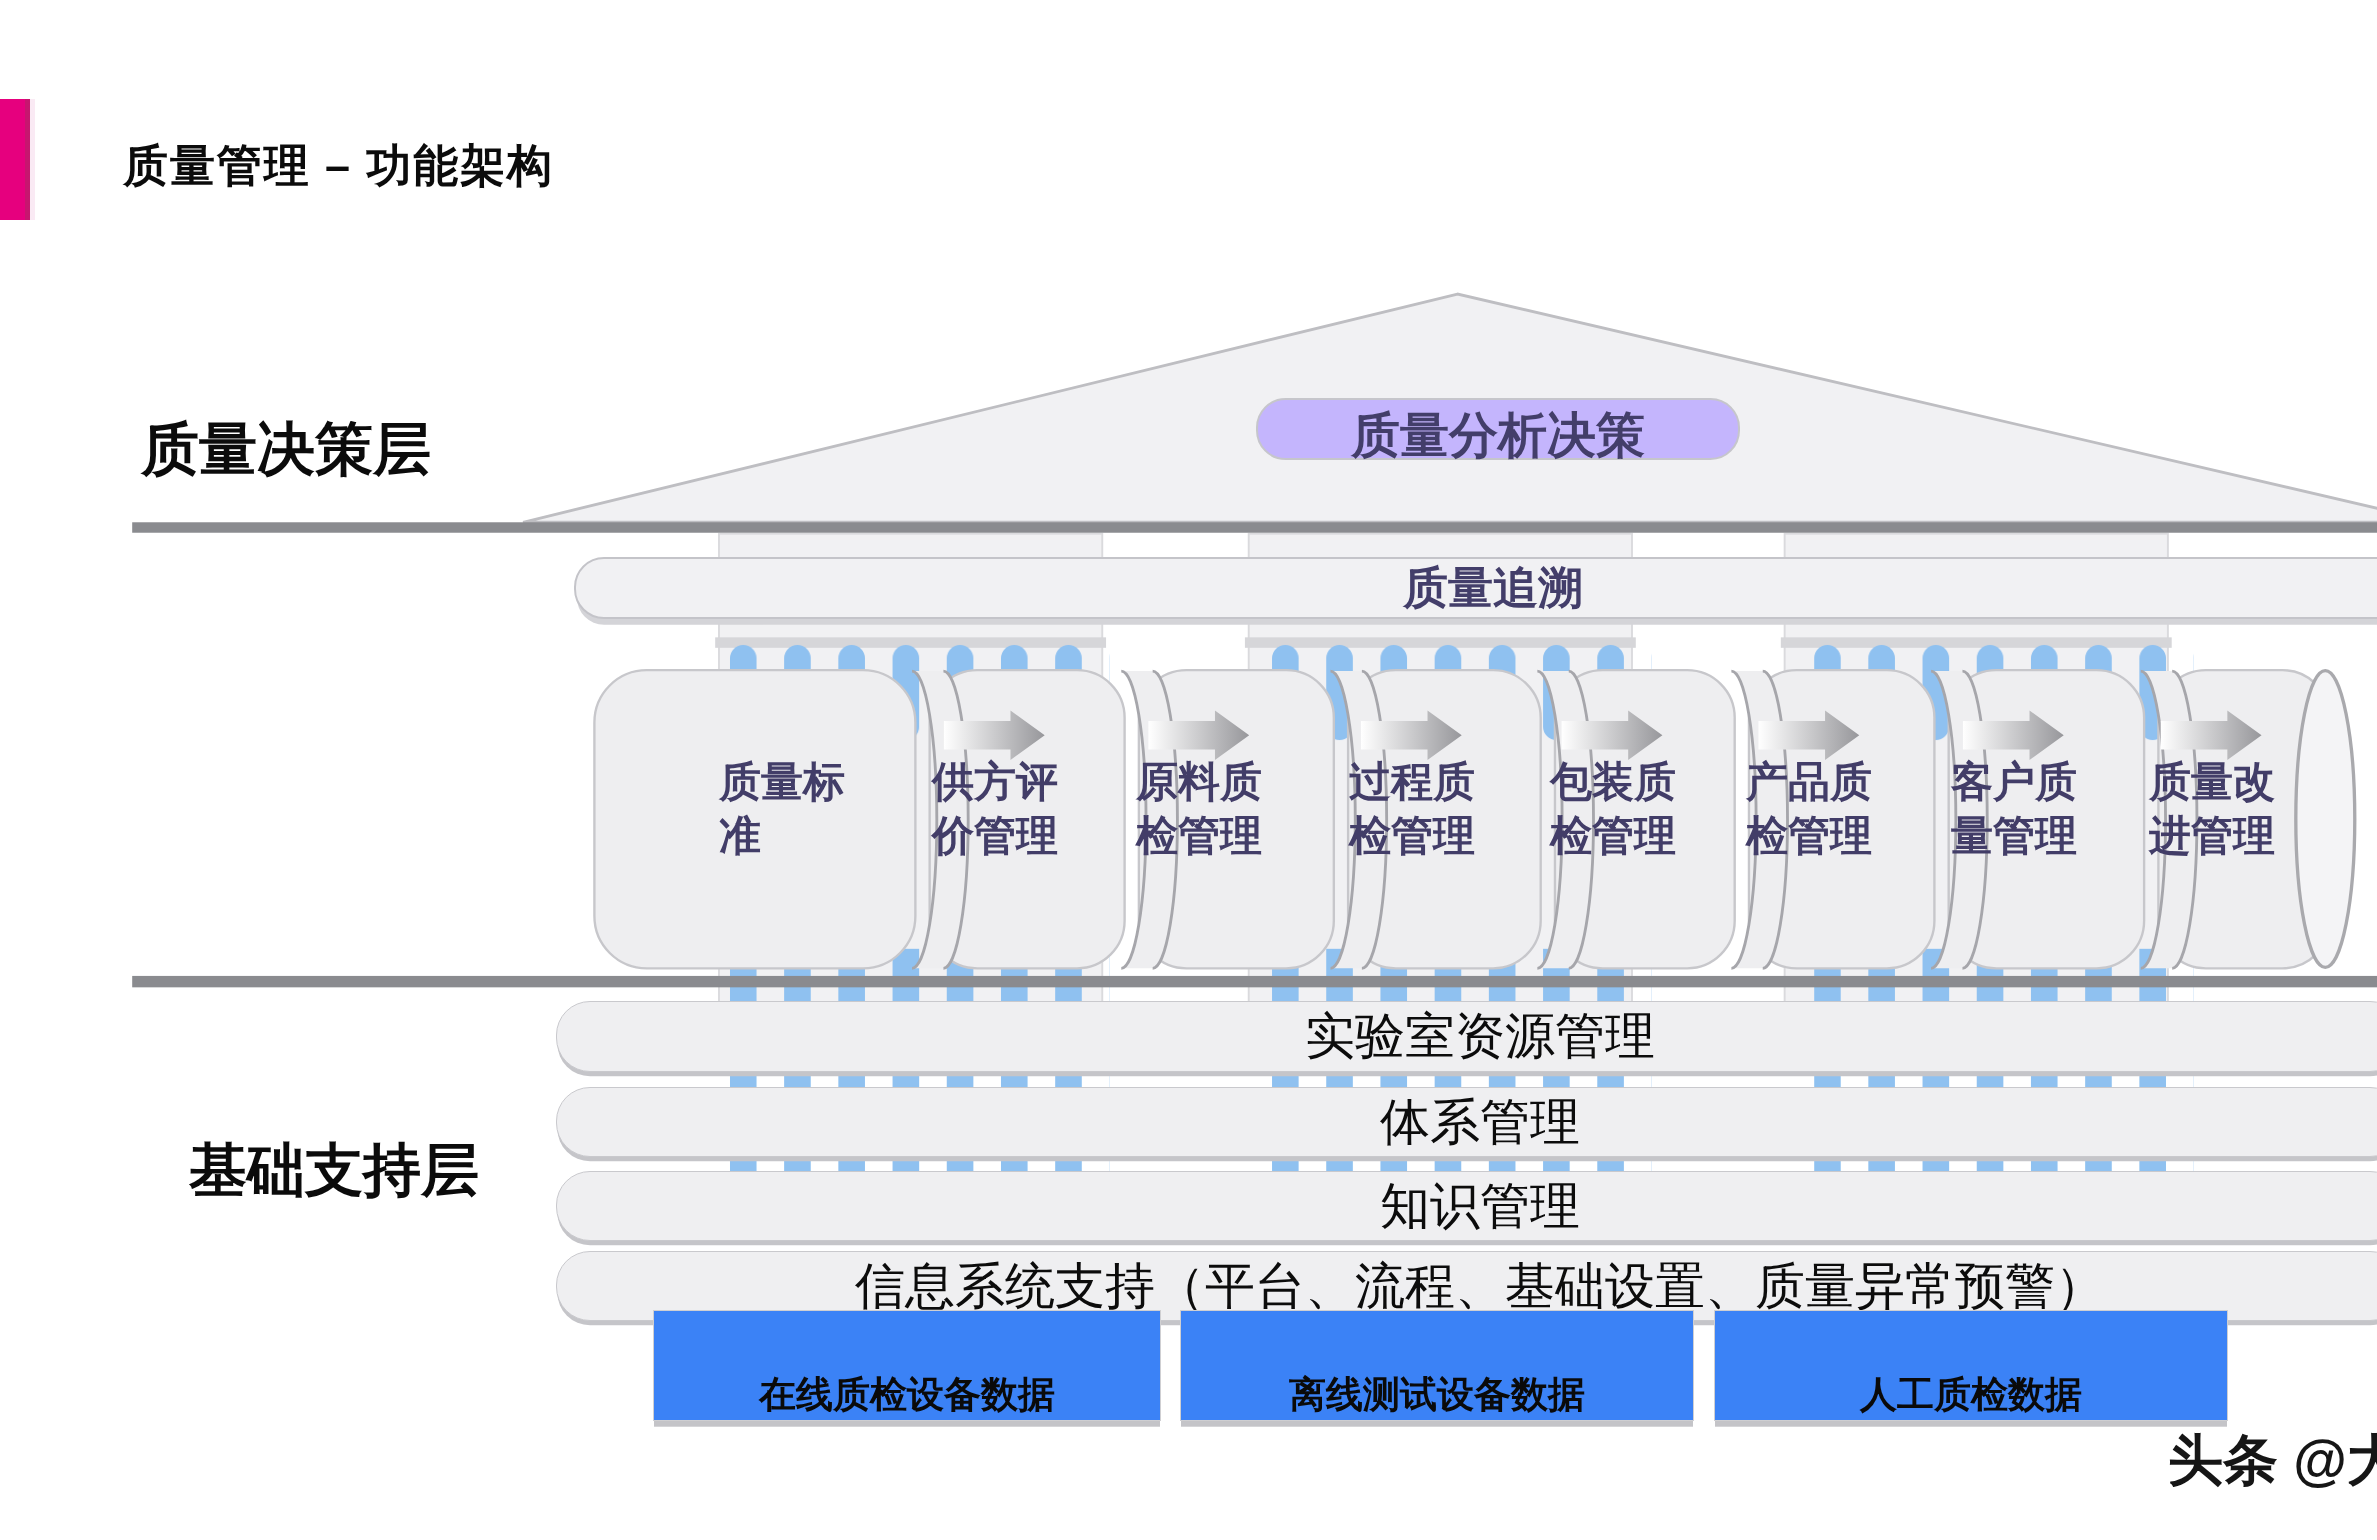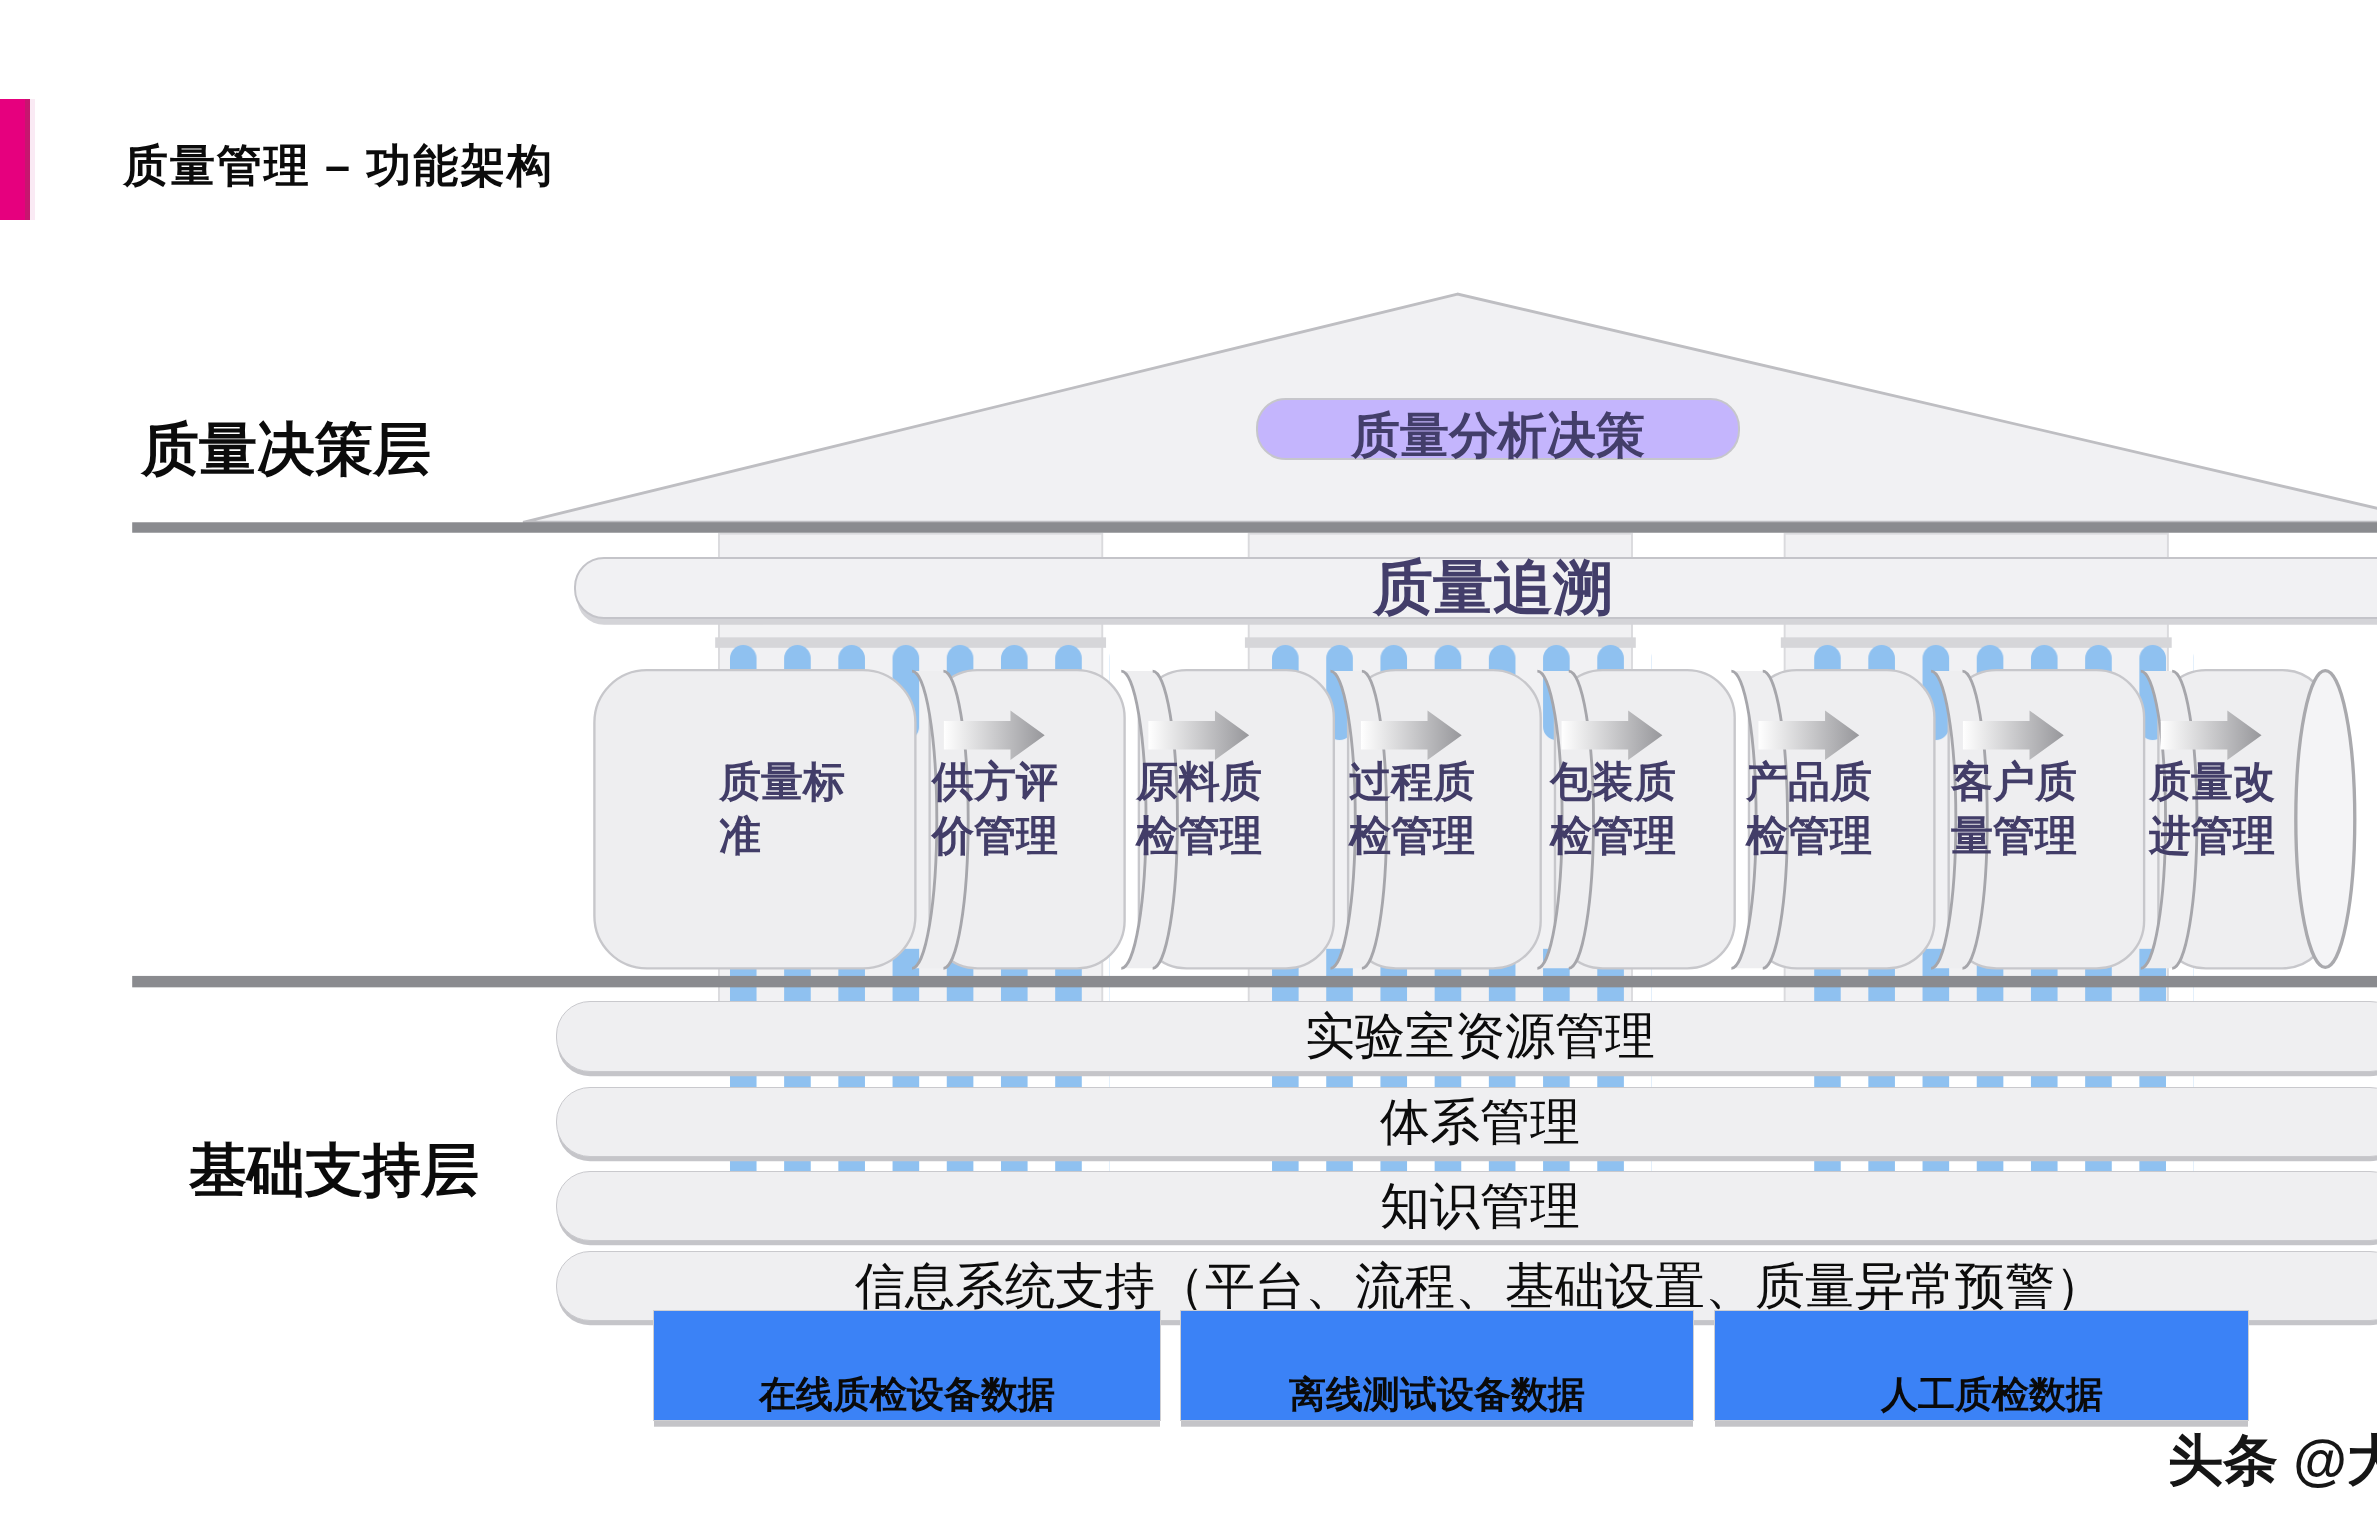--- a/index.html
+++ b/index.html
@@ -9,21 +9,21 @@
   .title{left:123px;top:136px;font-size:45px;font-weight:bold;color:#0b0b0b;letter-spacing:1.9px;white-space:nowrap;}
   .accent{left:0;top:99px;width:35px;height:121px;
           background:linear-gradient(90deg,#e6007e 0 72%,#c7156f 72% 86%,#faeaf4 86%);}
   .layer-label{font-size:58px;font-weight:bold;color:#0b0b0b;white-space:nowrap;left:141px;}
   .pill{left:1256px;top:398px;width:480px;height:58px;border-radius:29.5px;
         background:#c4b5fd;border:2.4px solid #c6c6cb;display:flex;align-items:center;justify-content:center;text-align:center;}
   .pill span{font-size:49px;font-weight:bold;color:#433e6a;transform:translateY(6.7px);white-space:nowrap;}
   .trace-bar{left:574px;top:557px;width:1834px;height:58px;border-radius:30px;
         background:#f1f1f3;border:2.4px solid #c4c4c9;box-shadow:0 8.6px 0 -2.9px #d4d4d8;
         display:flex;align-items:center;justify-content:center;}
-  .trace-bar span{font-size:60px;font-weight:bold;color:#433e6a;white-space:nowrap;}
+  .trace-bar span{font-size:45px;font-weight:bold;color:#433e6a;white-space:nowrap;}
   .pipe-label{width:190px;top:755px;text-align:left;font-size:42px;line-height:1.28;
         font-weight:bold;color:#423d68;white-space:pre-line;}
   .fbar{left:556px;width:1846px;border-radius:34px;background:#efeff1;border:1.9px solid #c9c9cd;
         box-shadow:0 5.7px 0 -1.4px #c5c5c9;display:flex;align-items:center;justify-content:center;}
   .fbar span{font-size:50px;font-weight:normal;color:#0c0c0c;white-space:nowrap;}
   .dbox{top:1310px;height:109px;background:#3b82f6;border:1.4px solid #cfcfd2;
         box-shadow:0 6.7px 0 -1px #c4c4c8;display:flex;align-items:flex-end;justify-content:center;}
   .dbox span{font-size:37px;font-weight:bold;color:#0a0a0a;white-space:nowrap;}
   .watermark{left:2168px;top:1424px;width:552px;font-size:55px;font-weight:bold;color:#161616;
         white-space:nowrap;text-shadow:1px 1px 0 #ffffff;}
@@ -160,20 +160,20 @@
   <div class="abs fbar" style="top:1251px;height:68px;">
     <span>信息系统支持（平台、流程、基础设置、质量异常预警）</span>
   </div>
 
   <div class="abs dbox" style="left:653px;width:506px;">
     <span>在线质检设备数据</span>
   </div>
   <div class="abs dbox" style="left:1180px;width:512px;">
     <span>离线测试设备数据</span>
   </div>
-  <div class="abs dbox" style="left:1714px;width:512px;padding-left:21px;">
+  <div class="abs dbox" style="left:1714px;width:512px;">
     <span>人工质检数据</span>
   </div>
 
   <div class="abs watermark">头条 @大音智能</div>
 
 </div>
 
 
 </body></html>

